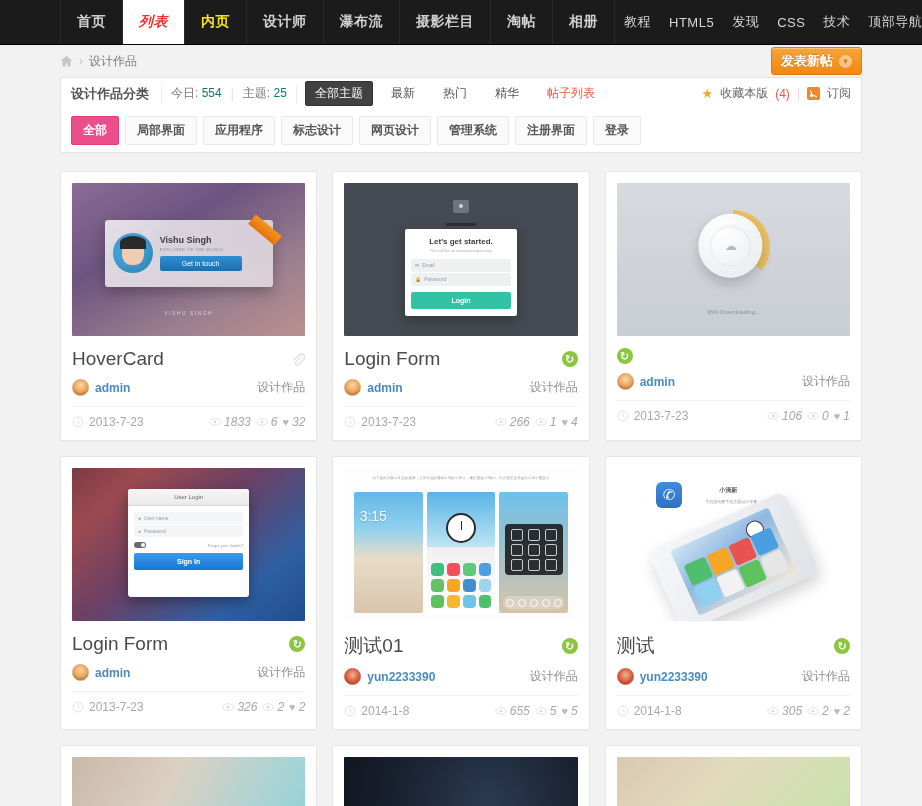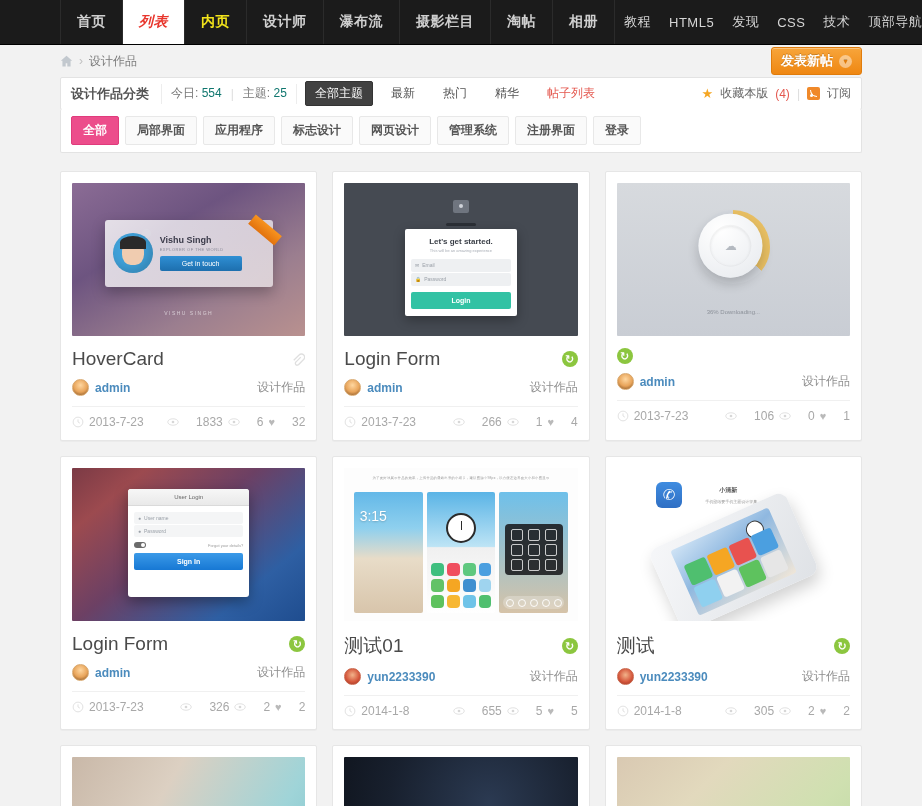--- a/index.html
+++ b/index.html
@@ -199,21 +199,21 @@
   .catname { font-size: 12px; color: #8e8e8e; }
   .card-meta {
     display:flex; align-items:center; justify-content: space-between;
     margin-top: 10px;
     padding-top: 8px;
     border-top: 1px solid #f0f0f0;
     font-size: 12px; color: #a8a8a8;
   }
   .meta-left { display:flex; align-items:center; gap:5px; }
   .meta-right { display:flex; align-items:center; gap:5px; }
-  .mi { display:flex; align-items:center; gap:17px; }
+  .mi { display:flex; align-items:center; gap:3px;font-style:italic; }
   .ico { width: 12px; height: 12px; opacity:.6; flex:none;}
   .heart { color: #b9b9b9; font-size: 11px; }
 
   
   .th-hovercard { background: linear-gradient(150deg,#8b6c95 0%, #6d5480 35%, #9b7e8f 70%, #b9918f 100%); }
   .hc-card {
     position:absolute; left:14%; top:24%; width:72%; height:44%;
     background: linear-gradient(135deg, rgba(255,255,255,.80), rgba(255,255,255,.62));
     border-radius: 3px; box-shadow: 0 6px 14px rgba(0,0,0,.25);
     display:flex; align-items:center; padding: 0 8px; gap: 7px;

